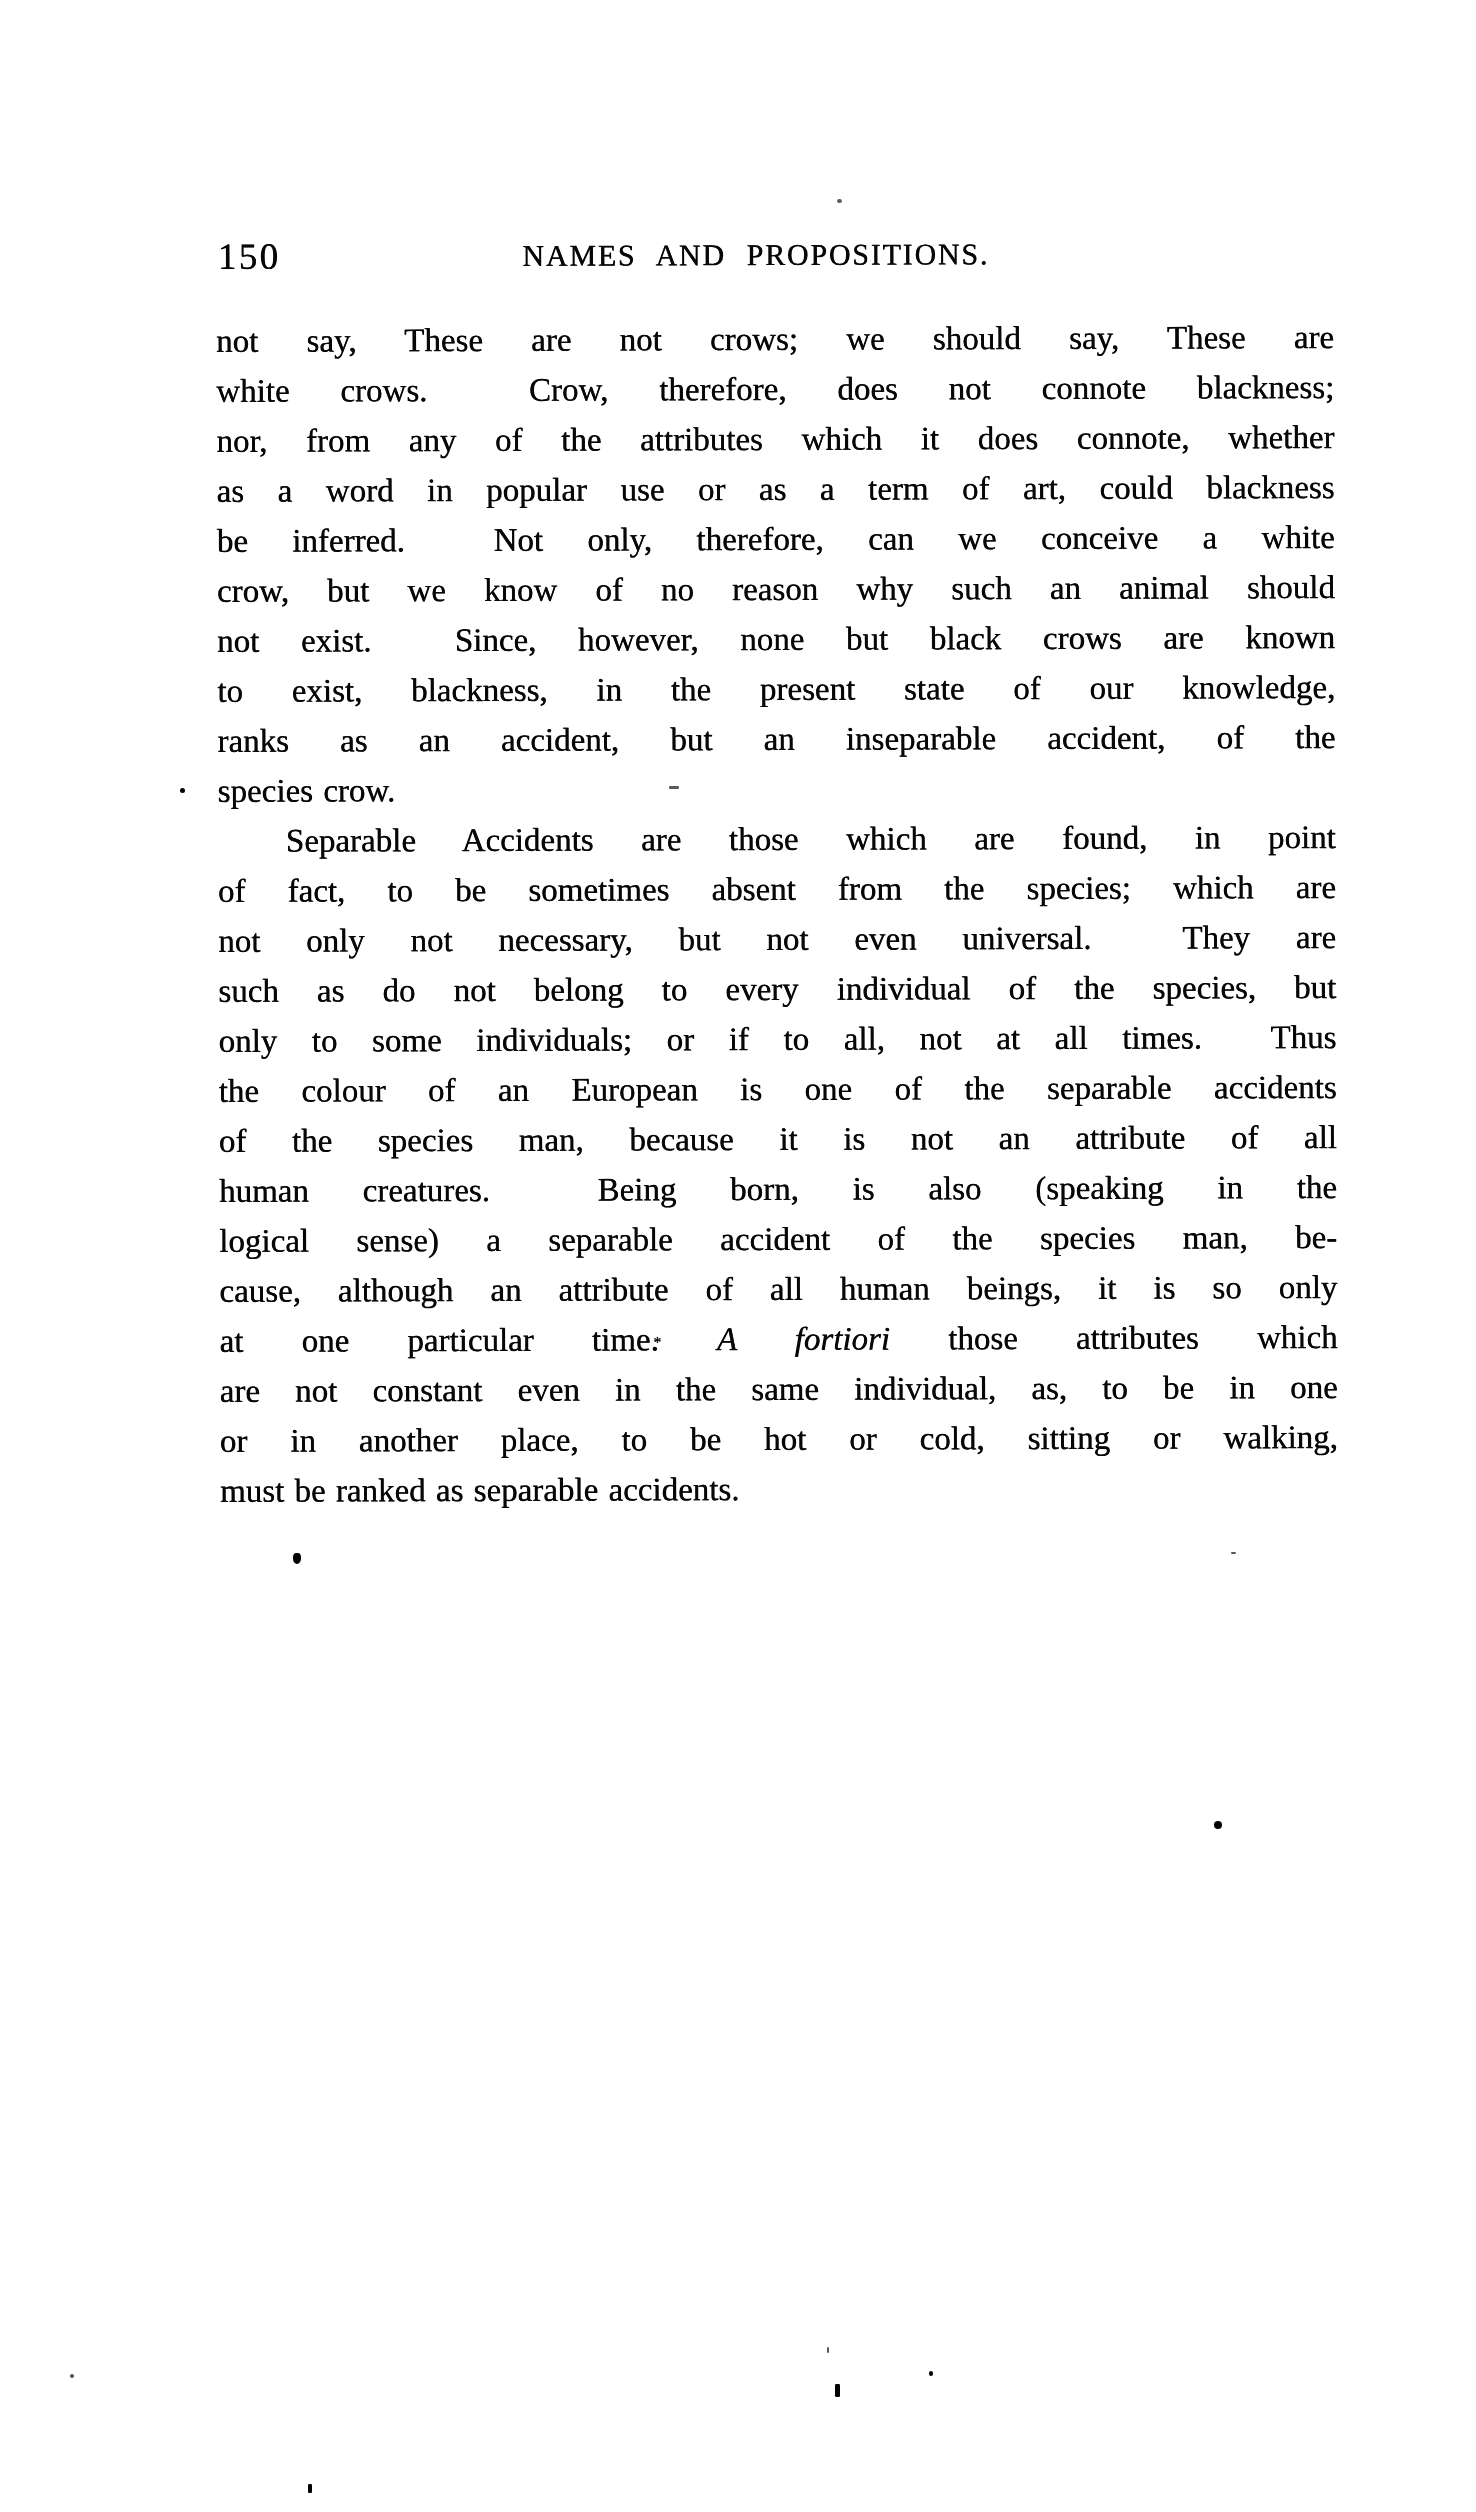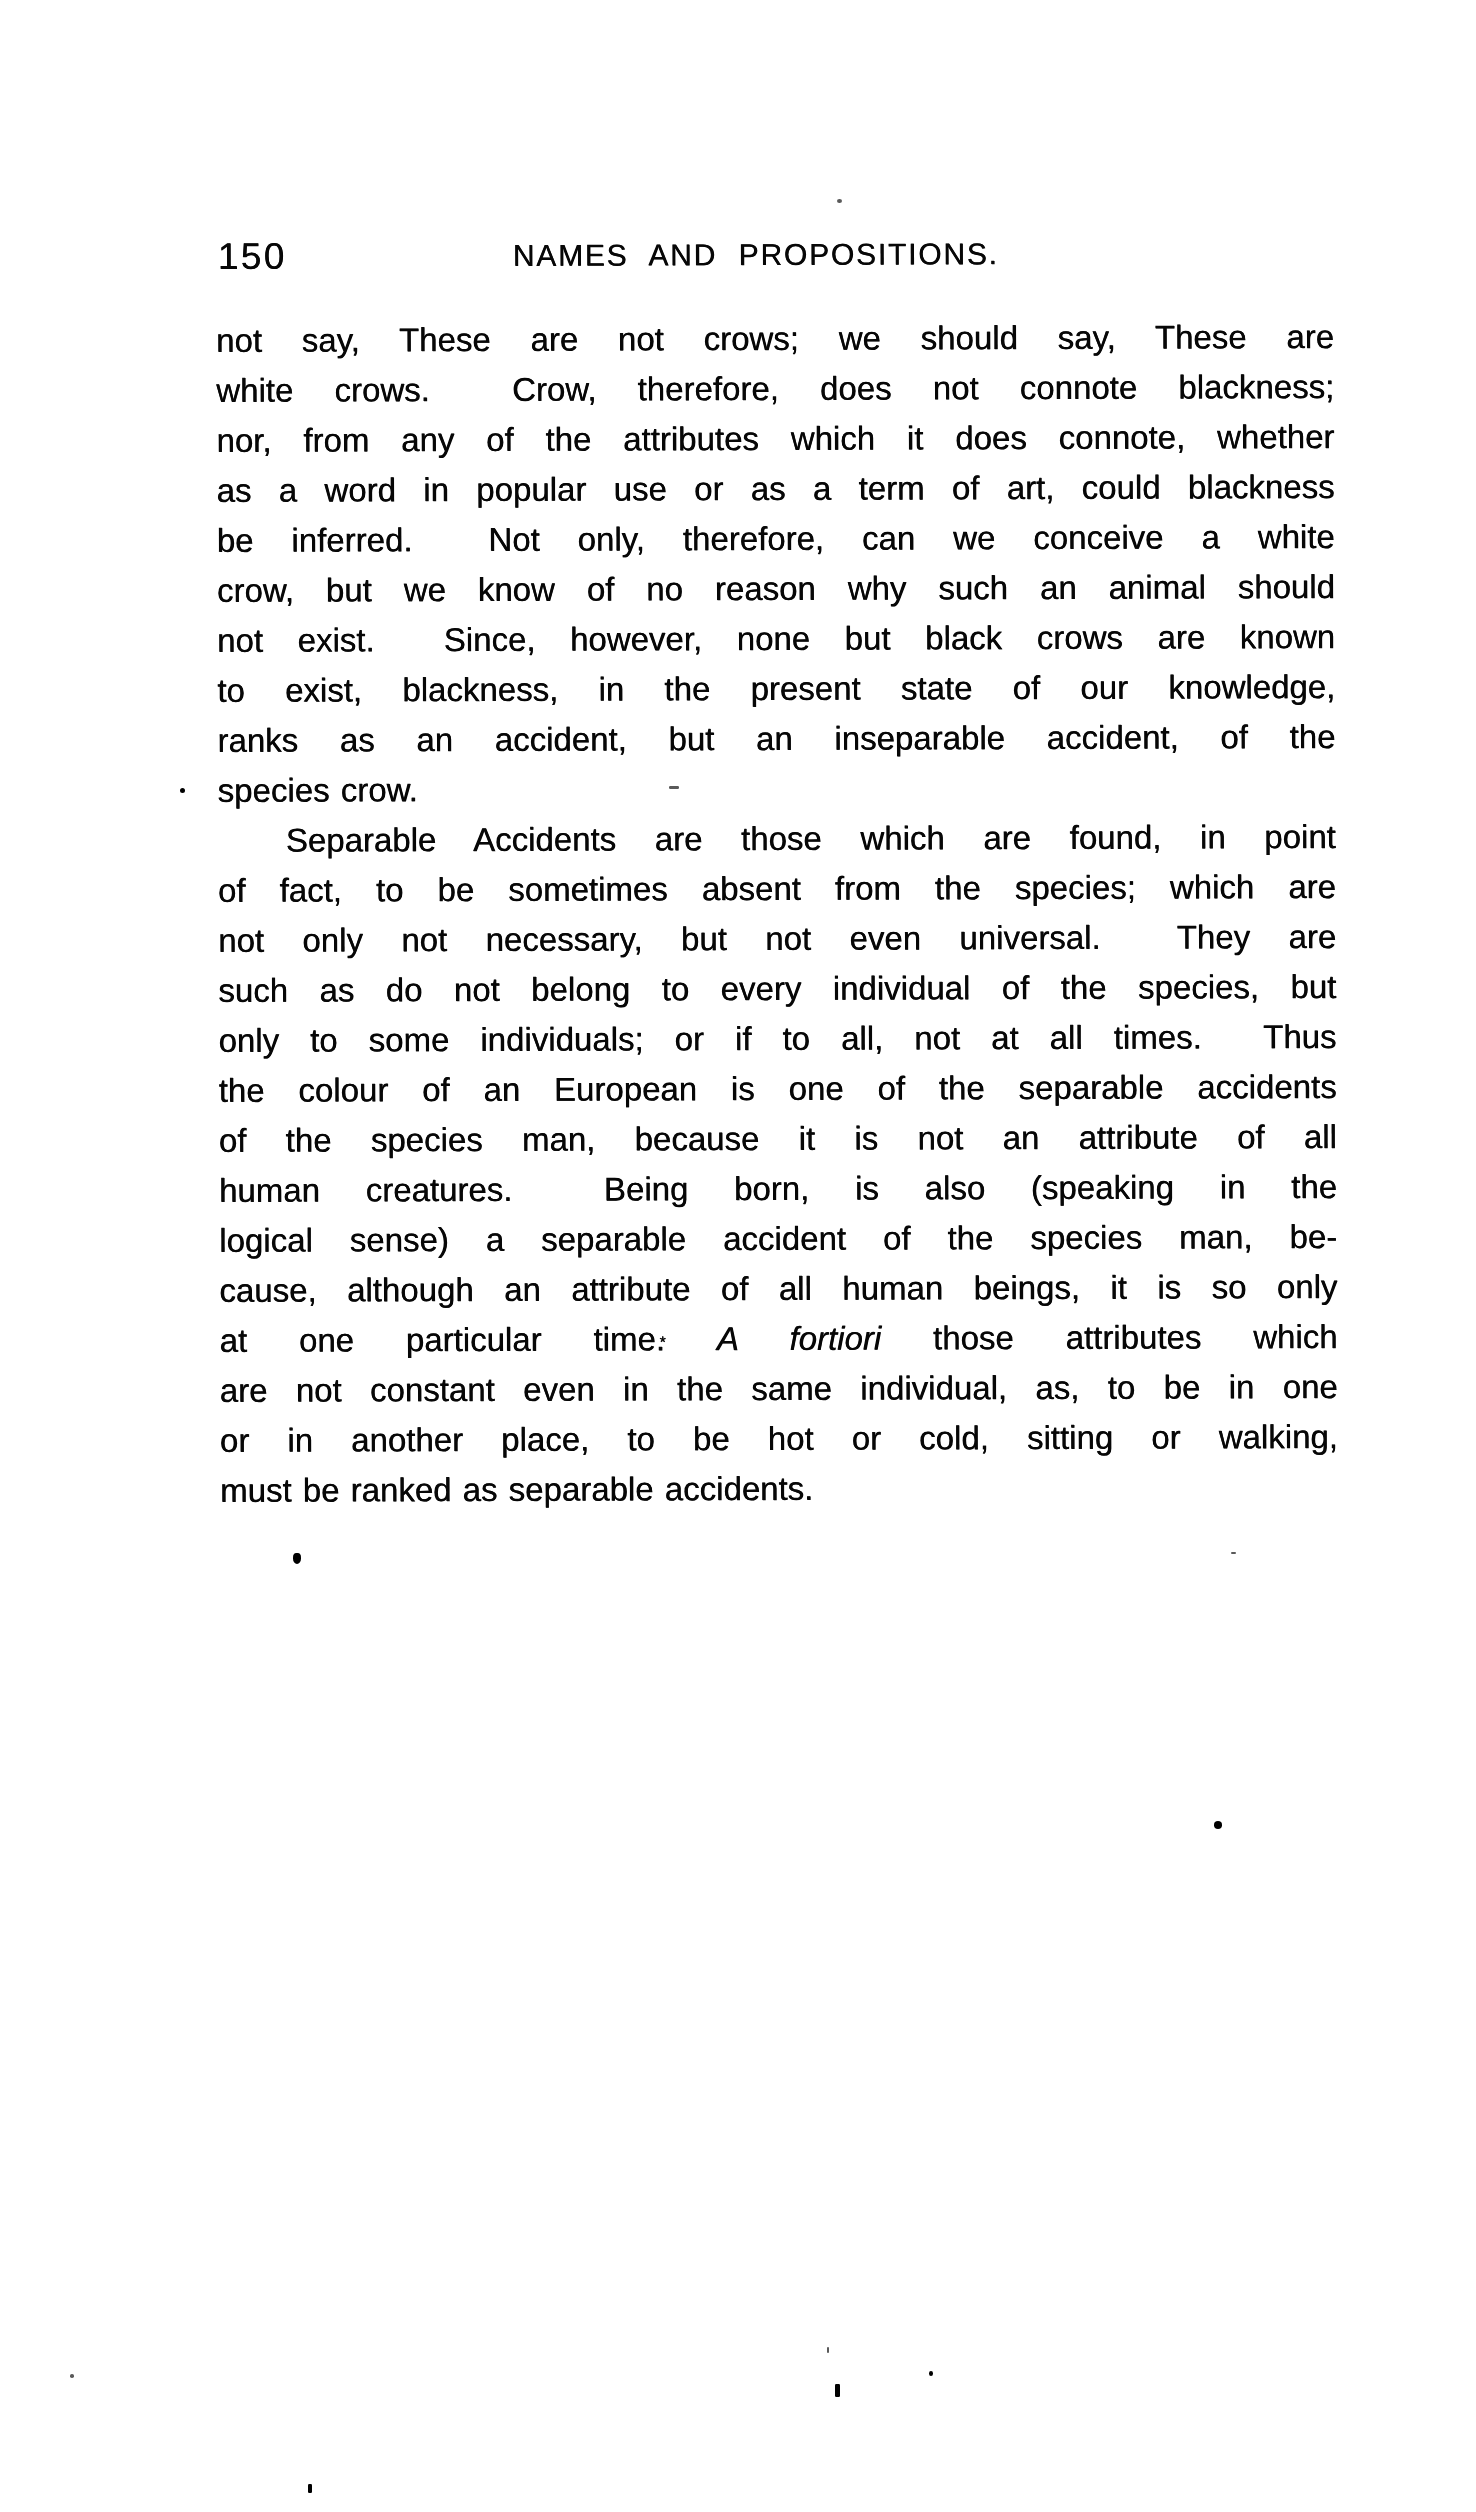--- a/index.html
+++ b/index.html
@@ -6,21 +6,21 @@
     margin: 0;
     padding: 0;
     background: #ffffff;
   }
   .page {
     position: relative;
     width: 1476px;
     height: 2512px;
     background: #ffffff;
     overflow: hidden;
-    font-family: Liberation Sans, sans-serif;
+    font-family: Liberation Serif, serif;
     color: #070707;
   }
   .content {
     position: absolute;
     inset: 0;
     transform: rotate(-0.2deg);
     transform-origin: 50% 25%;
   }
   
   .running-head {

